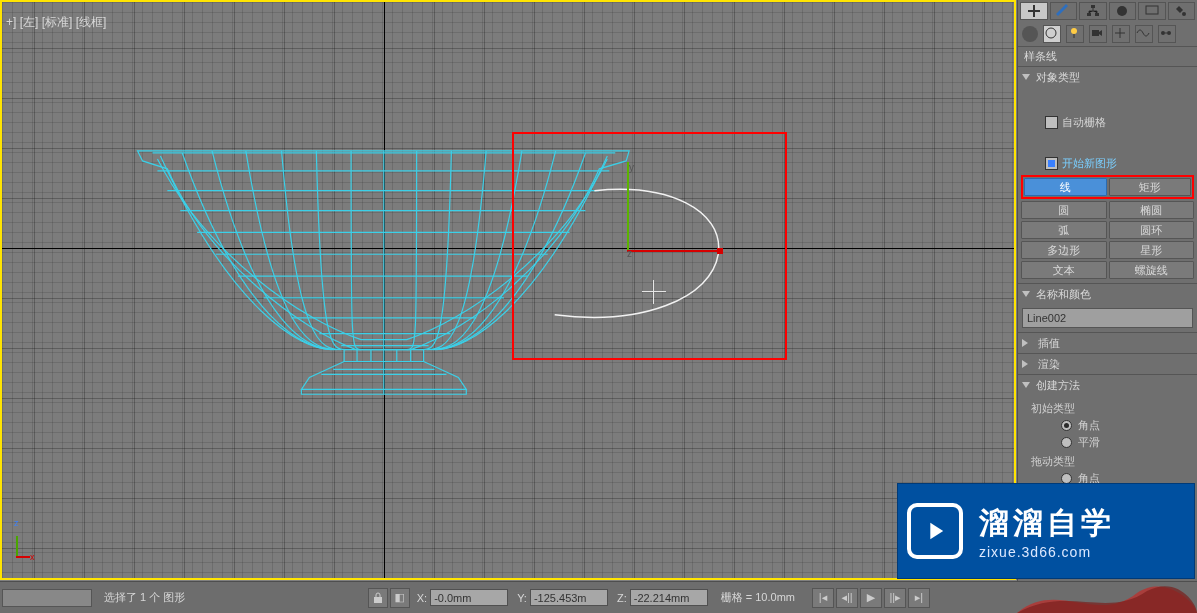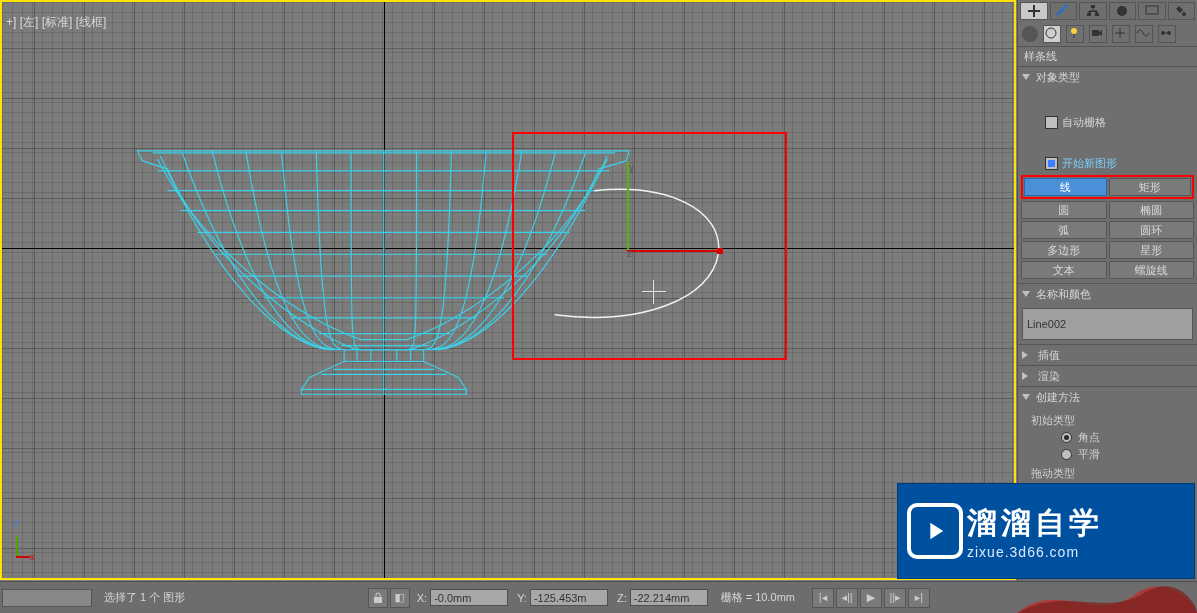--- a/index.html
+++ b/index.html
@@ -72,21 +72,21 @@
     .roll-body { padding:4px 3px; display:flex; flex-direction:column; gap:2px; }
     .checkline { display:flex; align-items:center; gap:4px; color:#d4d4d4; padding-left:24px;margin-top:24px; }
     .chk { width:13px; height:13px; border:1px solid #333; background:#bfbfbf; display:flex; align-items:center; justify-content:center;}
     .checkline .chk.on::after { content:""; width:7px; height:7px; background:#3a80ff; }
     .checkline.right { color:#7acfff;}
     .row2 { display:flex; gap:2px; }
     .tbtn { flex:1; height:18px; background:#7a7a7a; border:1px solid #555; color:#d9d9d9; display:flex; align-items:center; justify-content:center; border-radius:1px; }
     .tbtn.sel { background:#4a90d9; color:#fff; border-color:#2b6bb0; }
     .red-ring { border:2px solid #ff0000; padding:1px; }
 
-    .name-field { height:32px; background:#9f9f9f; border:1px solid #555; margin:4px; padding:2px 4px; color:#333; display:flex; align-items:center;}
+    .name-field { height:20px; background:#9f9f9f; border:1px solid #555; margin:4px; padding:2px 4px; color:#333; display:flex; align-items:center;}
     .sub-label{color:#d0d0d0; padding-left:10px; margin-top:2px;}
     .radio-line{display:flex;align-items:center;gap:6px;padding-left:40px;color:#d2d2d2;}
     .radio{width:11px;height:11px;border-radius:50%;border:1px solid #333;background:#bfbfbf;display:flex;align-items:center;justify-content:center;}
     .radio.on::after{content:"";width:5px;height:5px;border-radius:50%;background:#2a2a2a;}
 
     
     .bottom { position:absolute; left:0; bottom:0; width:1197px; height:32px; background:#6d6d6d; border-top:1px solid #4e4e4e; display:flex; align-items:center;}
     .timeline { flex:0 0 90px; height:18px; background:#888; margin:0 4px 0 2px; border:1px solid #555;}
     .sel-text { color:#d7d7d7; padding:0 8px; flex:0 0 auto;}
     .spacer { flex:1; }
@@ -94,21 +94,21 @@
     .coord { display:flex; align-items:center; color:#d7d7d7; margin:0 3px;}
     .coord .lab { padding:0 3px; }
     .coord input { width:78px; height:17px; background:#a7a7a7; border:1px solid #505050; color:#333; font-size:11px; padding:0 3px;}
     .gridtxt{ color:#d7d7d7; padding:0 10px;}
     .play-cluster{display:flex; align-items:center; margin:0 6px;}
     .play-cluster .toolbtn{width:22px;}
 
     
     .watermark {
       position:absolute; right:2px; bottom:34px; width:298px; height:96px;
-      background:#0050a0; display:flex; align-items:center; padding:8px 10px; gap:4px;
+      background:#0050a0; display:flex; align-items:center; padding:8px 10px; gap:16px;
       box-shadow:0 0 0 1px #003a77 inset;
     }
     .watermark .logo { width:56px; height:56px; border:4px solid #fff; border-radius:10px; display:flex;align-items:center;justify-content:center;}
     .watermark .logo svg{width:28px;height:28px;}
     .watermark .txt { display:flex; flex-direction:column; color:#fff; }
     .watermark .big { font-size:30px; font-weight:700; letter-spacing:4px; }
     .watermark .small { font-size:14px; letter-spacing:1px; color:#dbe8ff;}
 
     .wave { position:absolute; right:0; bottom:0; width:180px; height:28px; overflow:hidden; }
     .wave svg { width:100%; height:100%; }

